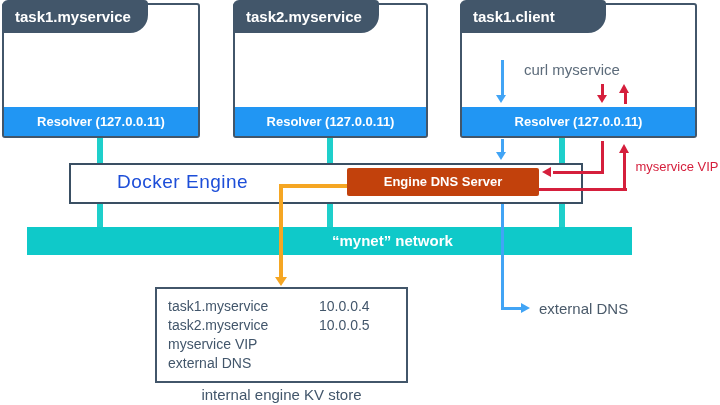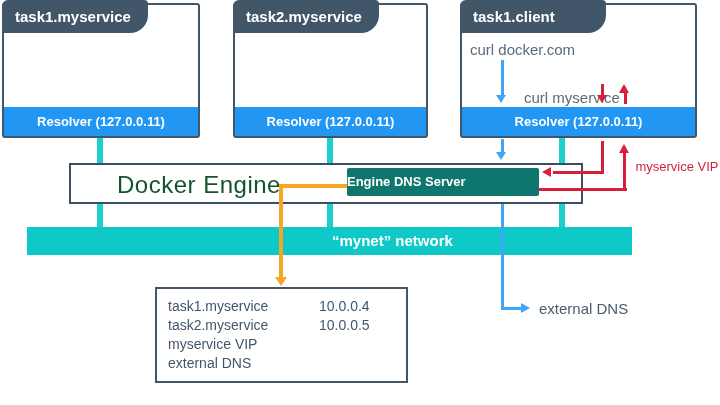--- a/index.html
+++ b/index.html
@@ -15,23 +15,23 @@
   .cbody{position:absolute;left:0;right:0;top:3px;bottom:0;background:#fff;
          border:2px solid #42566A;border-radius:3px;}
   .ctab{position:absolute;left:0;top:0;width:146px;height:33px;background:#42566A;
         border-radius:6px 4px 18px 0;color:#fff;font-size:15px;font-weight:600;
         line-height:33px;padding-left:13px;box-sizing:border-box;z-index:4;}
   .resolver{position:absolute;left:2px;right:2px;bottom:2px;height:29px;background:#2196F3;
             color:#fff;font-size:13px;font-weight:700;text-align:center;line-height:29px;}
   
   #engine-box{left:69px;top:163px;width:514px;height:41px;background:#fff;
               border:2px solid #3A4F63;box-sizing:border-box;z-index:2;}
-  #engine-label{left:117px;top:171px;font-size:24px;color:#14532d;letter-spacing:.5px;z-index:3;}
-  #dns-box{left:347px;top:168px;width:192px;height:28px;background:#0f766e;border-radius:2px;
-           color:#fff;font-size:13px;font-weight:700;line-height:28px;z-index:3;}
+  #engine-label{left:117px;top:171px;font-size:19px;color:#1d4ed8;letter-spacing:.5px;z-index:3;}
+  #dns-box{left:347px;top:168px;width:192px;height:28px;background:#c2410c;border-radius:2px;
+           color:#fff;font-size:13px;font-weight:700;text-align:center;line-height:28px;z-index:3;}
   #mynet-bar{left:27px;top:227px;width:605px;height:28px;background:#0FC9C9;z-index:2;}
   #mynet-label{left:305px;top:0;height:36px;line-height:28px;color:#fff;
                font-size:15px;font-weight:600;}
   
   #kv-box{left:155px;top:287px;width:253px;height:96px;background:#fff;
           border:2px solid #42566A;box-sizing:border-box;z-index:2;
           padding:8px 0 0 11px;}
   .kv-row{display:grid;grid-template-columns:151px auto;line-height:19px;
           font-size:14px;color:#42566B;}
   #kv-caption{left:155px;top:386px;width:253px;text-align:center;
@@ -87,22 +87,21 @@
   <div class="cbox" style="left:460px;width:197px;z-index:2;padding-left:40px;">
     <div class="cbody"></div>
     <div class="ctab">
       <span>task1.client</span>
     </div>
     <div class="resolver">
       <span>Resolver (127.0.0.11)</span>
     </div>
   </div>
 
-  <div class="abs curl" style="left:470px;top:41px;">curl docker.com</div>
-  <div class="abs curl" style="left:524px;top:61px;margin-top:28px;">curl myservice</div>
+  <div class="abs curl" style="left:524px;top:61px;">curl myservice</div>
 
   <div class="seg blue" style="left:501px;top:60px;width:3px;height:35px;"></div>
   <div class="head h-down-blue" style="left:496px;top:95px;"></div>
 
   <div class="seg red" style="left:601px;top:84px;width:3px;height:11px;"></div>
   <div class="head h-down-red" style="left:597px;top:95px;"></div>
   <div class="head h-up-red" style="left:619px;top:84px;"></div>
   <div class="seg red" style="left:624px;top:93px;width:3px;height:11px;"></div>
 
   <div class="seg blue" style="left:501px;top:139px;width:3px;height:13px;"></div>
@@ -148,14 +147,15 @@
       <span>task2.myservice</span>
       <span>10.0.0.5</span>
     </div>
     <div class="kv-row">
       <span>myservice VIP</span>
     </div>
     <div class="kv-row">
       <span>external DNS</span>
     </div>
   </div>
+  <div class="abs" id="kv-caption">internal engine KV store</div>
 
 </div>
 
 </body></html>

